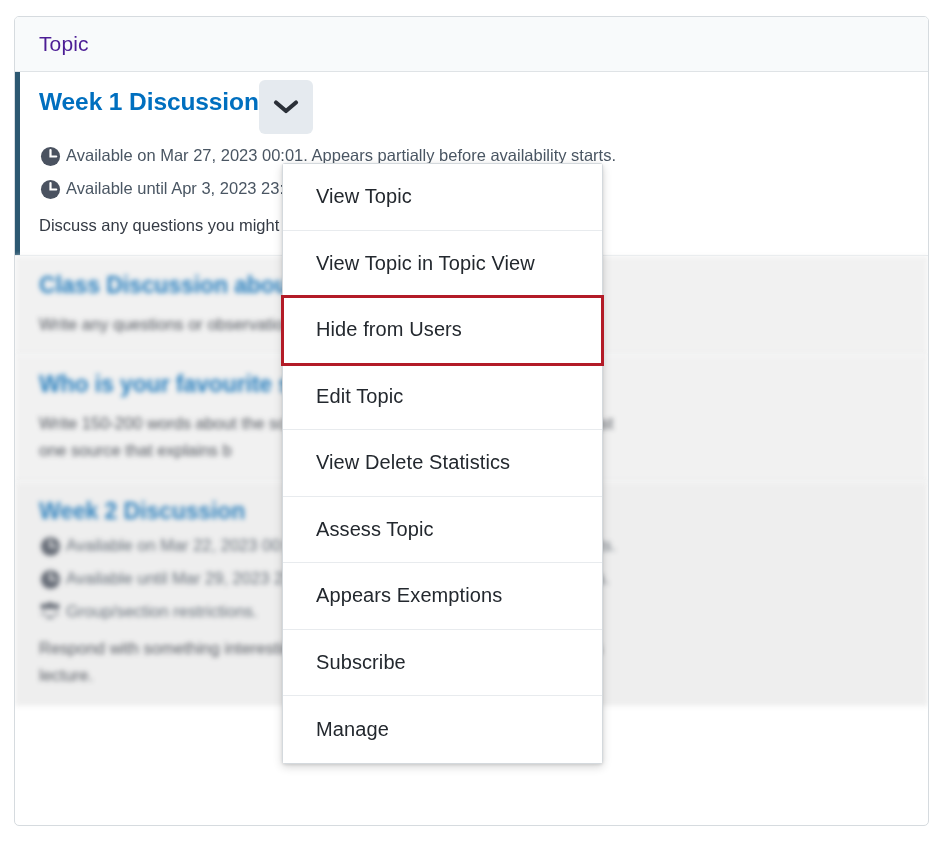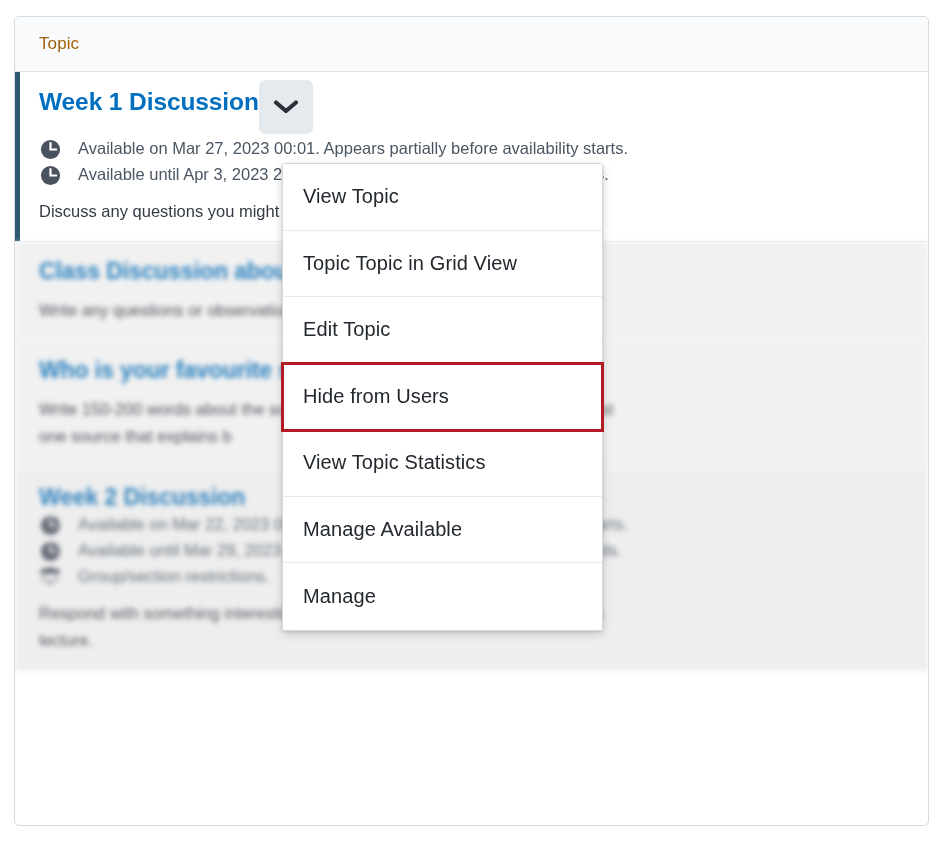--- a/index.html
+++ b/index.html
@@ -32,22 +32,22 @@
   
   .list-header {
     height: 55px;
     background: #f8fafb;
     border-bottom: 1px solid #dfe3e6;
     display: flex;
     align-items: center;
     padding-left: 24px;
   }
   .list-header .col-title {
-    font-size: 17px;
-    color: #a16207;
+    font-size: 21px;
+    color: #4c1d95;
     letter-spacing: .1px;
   }
 
   
   .row {
     position: relative;
     padding: 16px 24px 18px 24px;
     border-bottom: 1px solid #e6eaed;
     background: #fff;
   }
@@ -89,24 +89,24 @@
     display: flex;
     align-items: center;
     justify-content: center;
     cursor: pointer;
     flex: none;
   }
   .ctx-btn svg { display: block; }
 
   
   .meta {
-    margin-top: 4px;
-    display: flex;
-    align-items: center;
-    gap: 17px;
+    margin-top: 11px;
+    display: flex;
+    align-items: center;
+    gap: 5px;
     font-size: 16.5px;
     color: #4a5663;
     line-height: 1.2;
     white-space: nowrap;
   }
   .meta .ico {
     width: 22px; height: 22px;
     flex: none;
     display: flex;
     align-items: center;
@@ -139,21 +139,21 @@
     border: 1px solid #d4d9dd;
     border-radius: 3px;
     box-shadow: 0 3px 10px rgba(0,0,0,.16), 0 1px 3px rgba(0,0,0,.10);
     z-index: 40;
     padding: 0;
   }
   .ctx-item {
     height: 66.5px;
     display: flex;
     align-items: center;
-    padding-left: 20px;
+    padding-left: 33px;
     font-size: 20px;
     color: #23282e;
     border-bottom: 1px solid #e8ebee;
     background: #fff;
     cursor: pointer;
     letter-spacing: .1px;
   }
   .ctx-item:last-child { border-bottom: none; }
   .ctx-item.highlighted {
     outline: 3px solid #b31b27;
@@ -262,21 +262,23 @@
       </div>
 
       <div class="desc">Respond with something interesting or a question you have about this week's</div>
       <div class="desc" style="margin-top:4px">lecture.</div>
     </div>
 
   </div>
 
   <div class="ctx-menu">
     <div class="ctx-item">View Topic</div>
-    <div class="ctx-item">Topic Topic in Grid View</div>
+    <div class="ctx-item">View Topic in Topic View</div>
+    <div class="ctx-item highlighted">Hide from Users</div>
     <div class="ctx-item">Edit Topic</div>
-    <div class="ctx-item highlighted">Hide from Users</div>
-    <div class="ctx-item">View Topic Statistics</div>
-    <div class="ctx-item">Manage Available</div>
+    <div class="ctx-item">View Delete Statistics</div>
+    <div class="ctx-item">Assess Topic</div>
+    <div class="ctx-item">Appears Exemptions</div>
+    <div class="ctx-item">Subscribe</div>
     <div class="ctx-item">Manage</div>
   </div>
 
 </div>
 
 </body></html>

